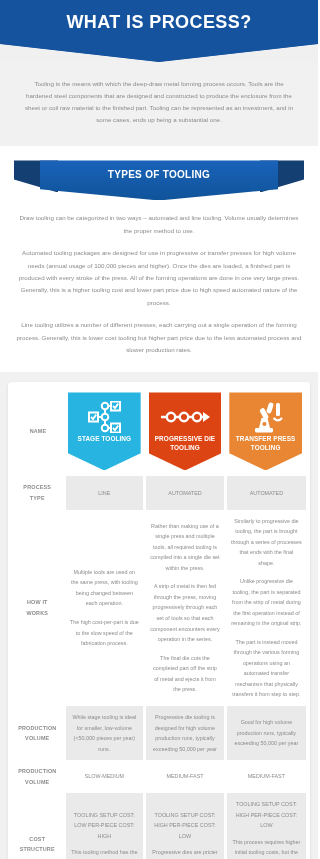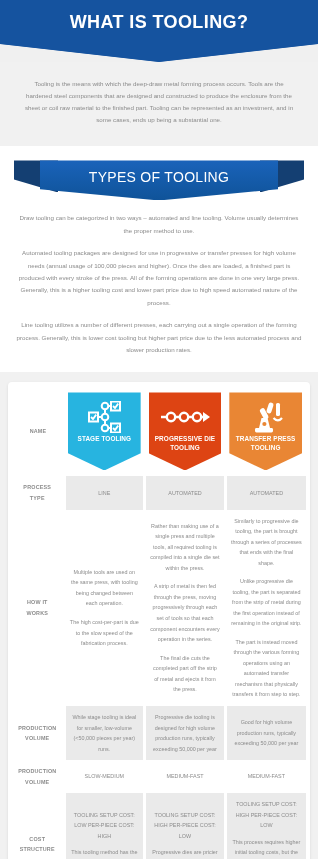--- a/index.html
+++ b/index.html
@@ -86,22 +86,22 @@
     height: 40px;
     background: linear-gradient(180deg, #1a63ba 0%, #0f5399 100%);
     clip-path: polygon(0 0, 100% 0, 100% 72%, 50% 100%, 0 72%);
     display: flex;
     align-items: flex-start;
     justify-content: center;
     padding-top: 9px;
   }
   .ribbon-title {
     color: #ffffff;
-    font-size: 14px;
-    font-weight: normal;
+    font-size: 10px;
+    font-weight: bold;
     letter-spacing: 0.3px;
   }
 
   
   .body-copy {
     background: #ffffff;
     padding: 10px 16px 16px 16px;
   }
   .body-para {
     font-size: 6.2px;
@@ -198,21 +198,21 @@
   }
   .cellpara { display: block; }
   .cellpara + .cellpara { margin-top: 8px; }
 </style>
 </head>
 <body>
 
 <div id="page">
 
   <div class="hero">
-    <div class="hero-title">WHAT IS TOOLING?</div>
+    <div class="hero-title">WHAT IS PROCESS?</div>
   </div>
   <div class="hero-notch"></div>
 
   <div class="intro-wrap">
     <p class="intro-text">Tooling is the means with which the deep-draw metal forming process occurs. Tools are the hardened steel components that are designed and constructed to produce the enclosure from the sheet or coil raw material to the finished part. Tooling can be represented as an investment, and in some cases, ends up being a substantial one.</p>
   </div>
 
   <div class="ribbon-zone">
     <div class="ribbon">
       <div class="ribbon-tail-l"></div>

